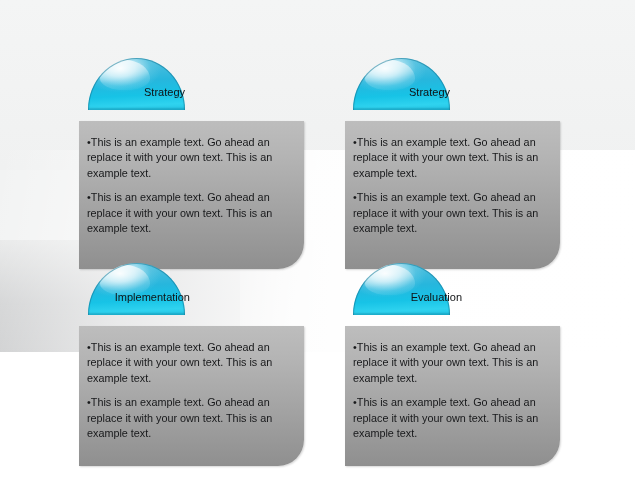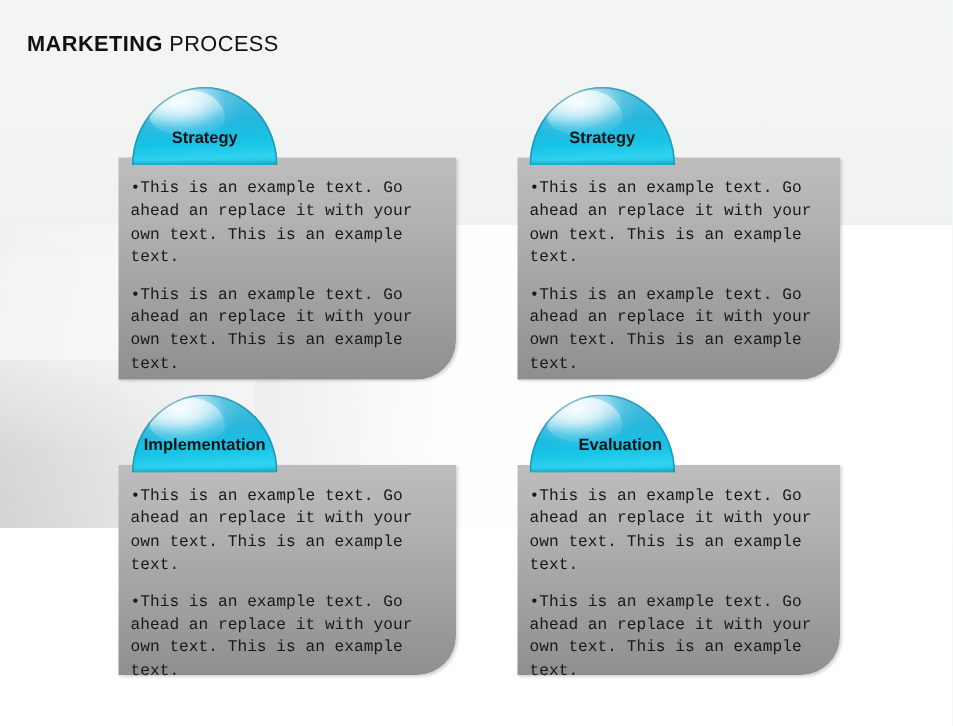--- a/index.html
+++ b/index.html
@@ -85,28 +85,27 @@
   .title .t-bold { font-weight: bold; }
   .title .t-light { font-weight: normal; }
 
   
   .card {
     position: absolute;
   }
   .card-body {
     position: absolute;
     left: 0;
-    top: 47px;
+    top: 63px;
     width: 100%;
     border-radius: 0 0 26px 0;
     background: linear-gradient(180deg, #bdbdbd 0%, #b4b4b4 24%, #a2a2a2 62%, #8f8f8f 100%);
     box-sizing: border-box;
     padding: 14px 14px 10px 8px;
     box-shadow: 1px 1px 2px rgba(0,0,0,0.16);
-    font-family: Liberation Mono, monospace;
   }
   .bullets {
     margin: 0;
     padding: 0;
     list-style: none;
   }
   .bullets li {
     font-size: 10.8px;
     line-height: 15.4px;
     color: #17181a;
@@ -159,42 +158,39 @@
     border-radius: 50% 50% 0 0 / 100% 100% 0 0;
     border: 1px solid rgba(21,120,150,0.55);
     border-bottom: none;
     box-sizing: border-box;
     pointer-events: none;
   }
   .dome-label {
     position: absolute;
     top: 28px;
     font-size: 11px;
-    font-weight: bold;
+    font-weight: normal;
     color: #101214;
     white-space: nowrap;
-    text-align: center;
+    text-align: right;
     pointer-events: none;
   }
 </style>
 </head>
 <body>
 
 <div id="slide">
 
   <div class="bg-base"></div>
   <div class="bg-topsheen"></div>
   <div class="bg-grey-block"></div>
   <div class="bg-grey-block-fade"></div>
   <div class="bg-white-lower"></div>
   <div class="bg-diag-light"></div>
 
-  <div class="title">
-    <span class="t-bold">MARKETING</span><span class="t-light"> PROCESS</span>
-  </div>
 
   <div class="card" style="left:79px; top:58px; width:225px;">
     <div class="card-body" style="height:148px;">
       <ul class="bullets">
         <li><span class="bul">•</span><span>This is an example text. Go ahead an replace it with your own text. This is an example text.</span></li>
         <li><span class="bul">•</span><span>This is an example text. Go ahead an replace it with your own text. This is an example text.</span></li>
       </ul>
     </div>
     <div class="dome" style="left:9px; width:97px;"></div>
     <div class="dome-rim" style="left:9px; width:97px;"></div>

